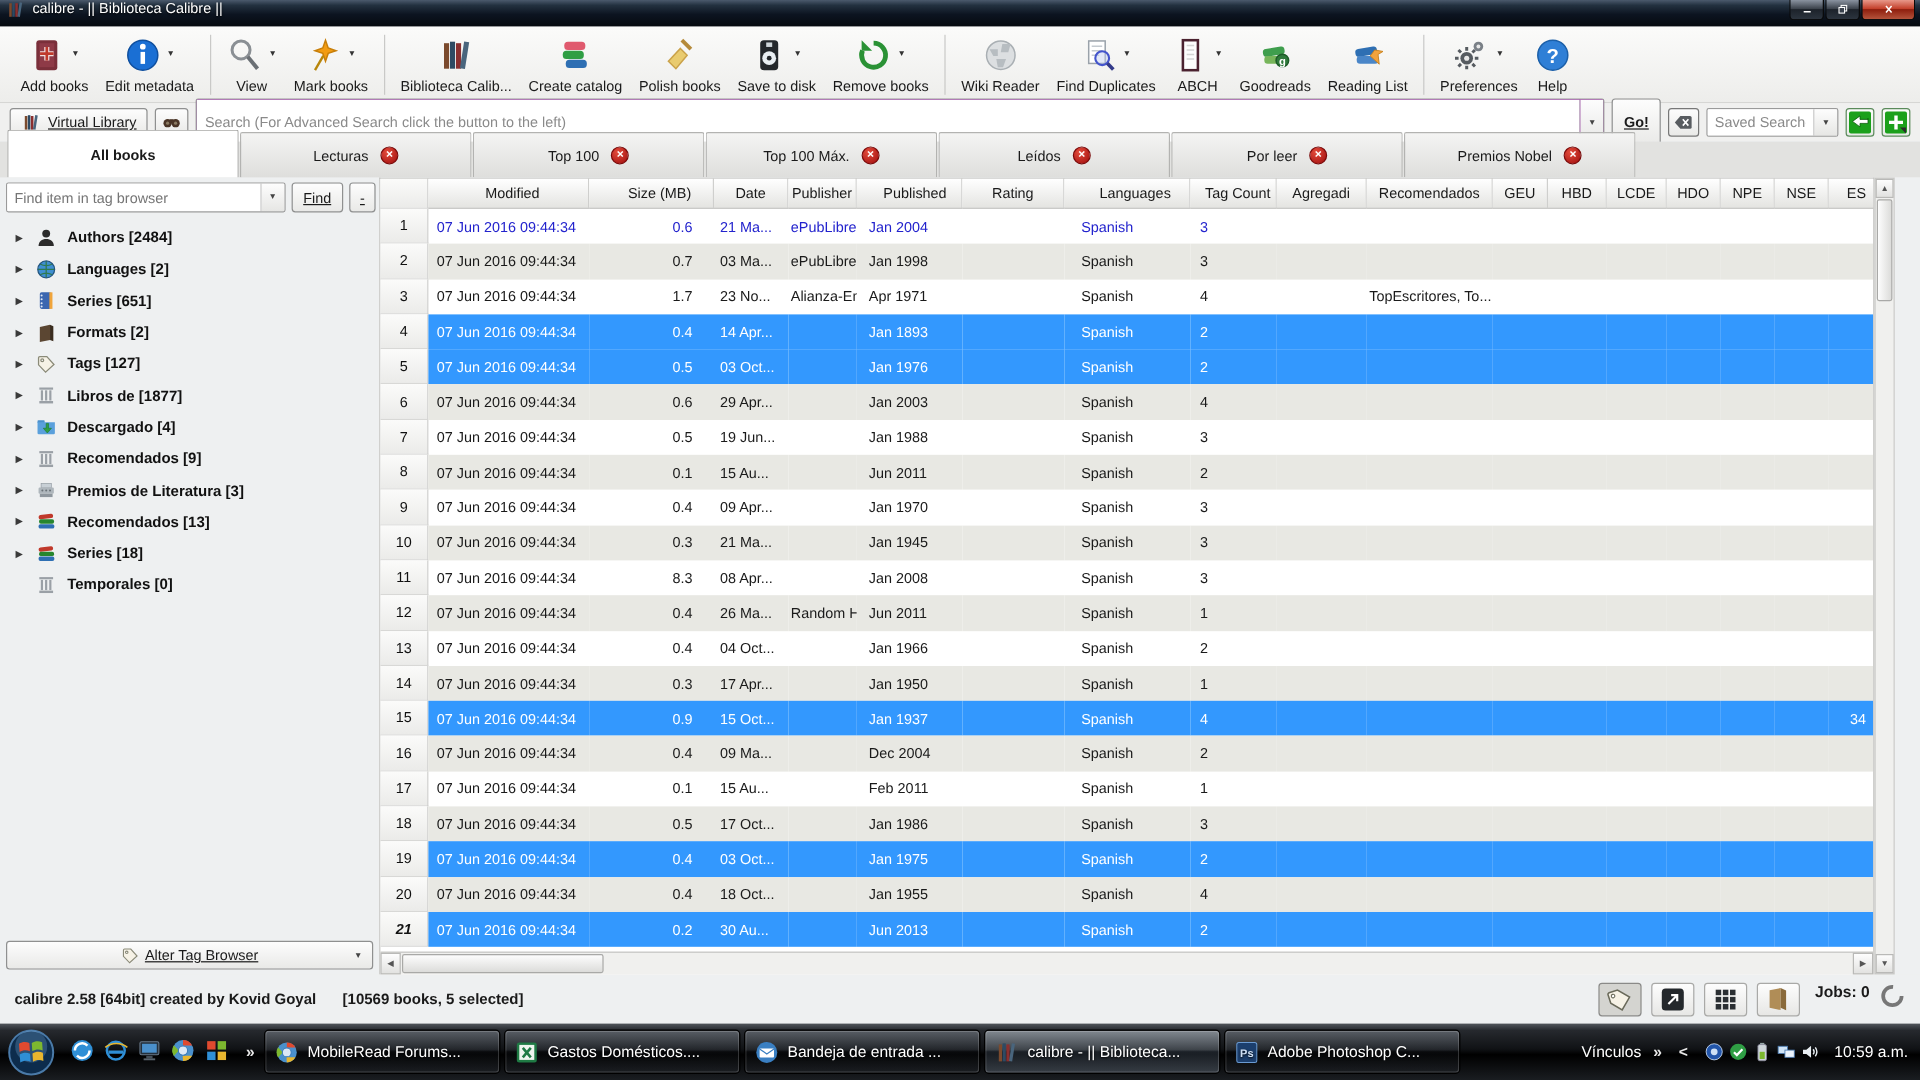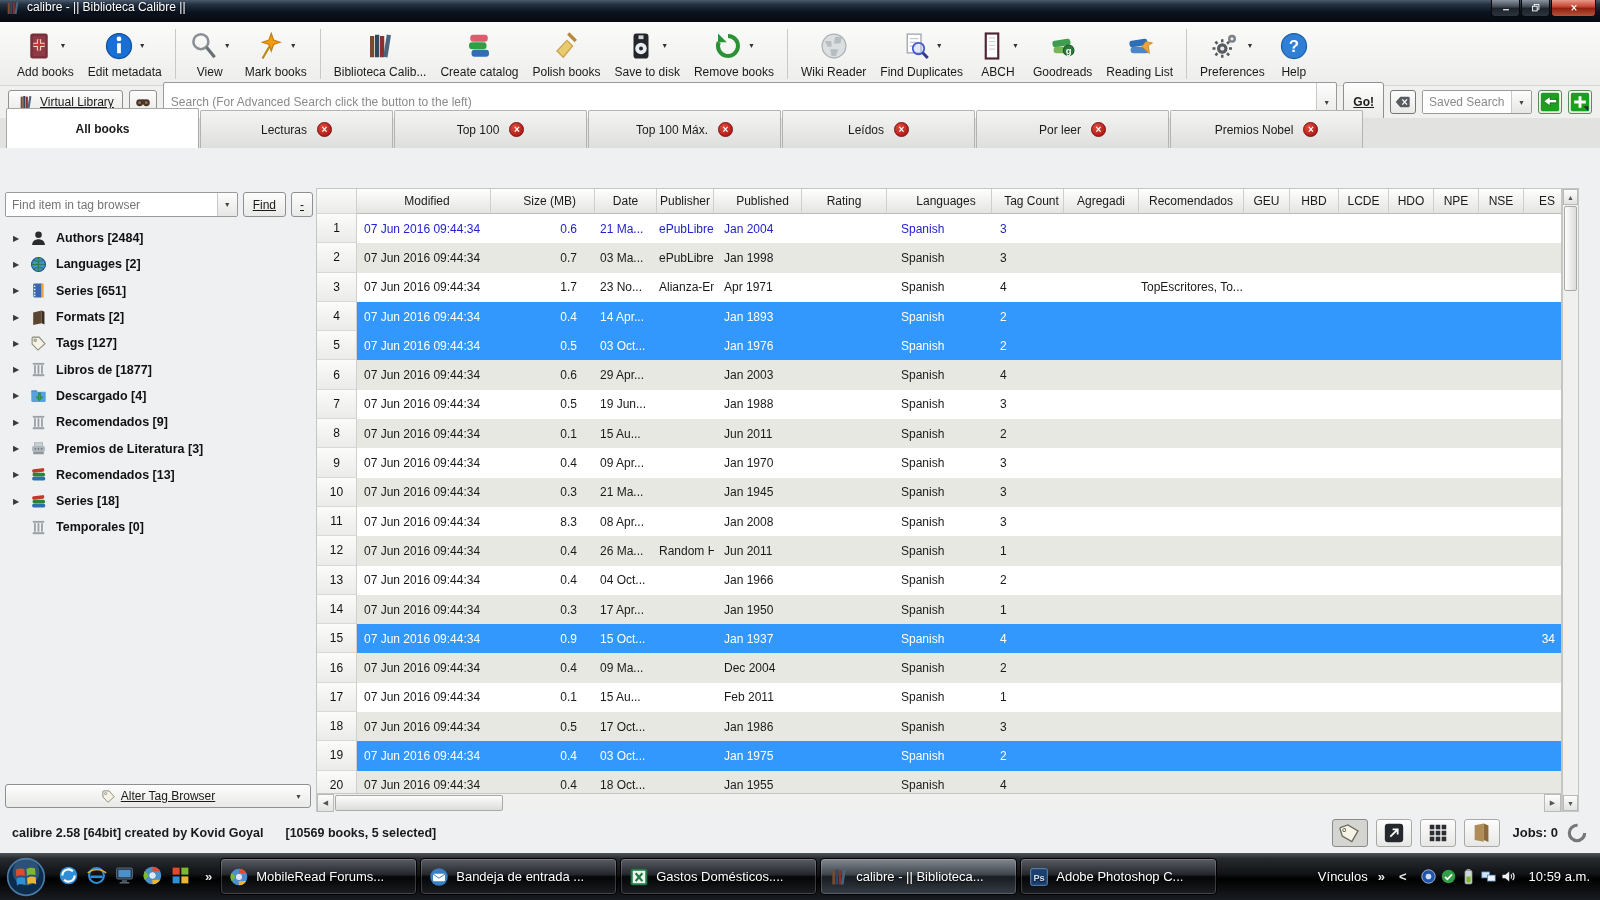--- a/index.html
+++ b/index.html
@@ -46,21 +46,21 @@
   .green-btn { width:24px; height:24px; border:1px solid #5a8a5a; }
   .green-btn .ic { width:20px; height:20px; }
 
   
   .tabbar { height:30px; flex:0 0 30px; background:#e2e2e0; display:flex; align-items:flex-end; padding-left:6px; }
   .tab { width:193px; height:38px; display:flex; align-items:center; justify-content:center; gap:10px; background:linear-gradient(180deg,#f4f4f3,#dededc); border:1px solid #b3b3b1; border-bottom:none; border-radius:2px 2px 0 0; margin-right:1px; color:#1a1a1a; }
   .tab.active { background:#fff; height:40px; font-weight:bold; border-color:#a8a8a6; }
   .tab-close { width:15px; height:15px; border-radius:50%; background:radial-gradient(circle at 35% 30%,#e24b3b,#a00d0d); color:#fff; font-size:10px; line-height:13px; text-align:center; font-weight:bold; border:1px solid #7a0a0a; }
 
   
-  .main { flex:1; display:flex; background:#eef0f1; min-height:0;margin-top:40px; }
+  .main { flex:1; display:flex; background:#eef0f1; min-height:0; }
   .sidebar { width:316px; flex:0 0 316px; display:flex; flex-direction:column; padding:4px 3px 2px 5px; }
   .find-row { display:flex; gap:5px; margin-bottom:8px; }
   .find-combo { flex:1; height:25px; display:flex; background:#fff; border:1px solid #9a9a9a; border-radius:2px; overflow:hidden; }
   .find-combo input { flex:1; border:none; outline:none; padding:0 6px; font:12px "Liberation Sans",sans-serif; }
   .find-btn { height:25px; padding:0 9px; }
   .minus-btn { height:25px; width:22px; }
   .tree { flex:1; overflow:hidden; padding-left:6px; }
   .tree-item { display:flex; align-items:center; height:26.3px; gap:9px; }
   .tw { width:10px; font-size:8px; color:#3a3a3a; text-align:center; }
   .tree-ic { width:17px; height:17px; }
@@ -107,21 +107,21 @@
   .v-thumb { position:absolute; top:1px; left:1px; right:1px; height:85px; background:linear-gradient(90deg,#fdfdfd,#dcdcda); border:1px solid #a9a9a7; border-radius:2px; }
   .hscroll { height:19px; flex:0 0 19px; display:flex; background:#f0f0ee; border-top:1px solid #c5c5c3; }
   .hscroll .sc-arrow { width:17px; height:100%; flex:0 0 17px; }
   .h-track { flex:1; position:relative; }
   .h-thumb { position:absolute; left:1px; top:1px; bottom:1px; width:168px; background:linear-gradient(180deg,#fdfdfd,#dcdcda); border:1px solid #a9a9a7; border-radius:2px; }
   .edge-spacer { flex:1; background:#eef0f1; }
 
   
   .statusbar { height:41px; flex:0 0 41px; display:flex; align-items:center; padding:0 12px; gap:20px; }
   .status-left { font-weight:bold; font-size:12.5px; display:flex; gap:22px; }
-  .status-right { margin-left:auto; display:flex; align-items:center; gap:8px; }
+  .status-right { margin-left:auto; display:flex; gap:8px; }
   .st-btn { width:36px; height:28px; border:1px solid #a9a9a7; border-radius:3px; background:linear-gradient(180deg,#fdfdfd,#e7e7e5); display:flex; align-items:center; justify-content:center; }
   .st-btn.pressed { background:#d4d4d0; border-color:#8a8a88; }
   .st-btn .ic { width:22px; height:22px; }
   .jobs { font-weight:bold; font-size:13px; margin-left:4px; }
   .spinner { width:22px; height:22px; }
 
   
   .taskbar { height:47px; flex:0 0 47px; background:linear-gradient(180deg,#51565c 0%,#26292e 12%,#101215 45%,#000 55%,#1a1d21 100%); display:flex; align-items:center; padding:0 4px; gap:4px; }
   .start-orb { width:40px; height:40px; margin:0 2px; }
   .ql { display:flex; align-items:center; gap:7px; padding:0 6px; }
@@ -1232,36 +1232,36 @@
               <path d="M3.3 17.2a10 10 0 0 1 0-10.4L8 12z" fill="#7db82f"></path>
               <path d="M12 22a10 10 0 0 0 8.7-5.1l-9-.1z" fill="#e8b62f"></path>
               <circle cx="12" cy="12" r="4.4" fill="#dce8f5" stroke="#3a7ab8"></circle>
             </svg>
           </span>
           <span>MobileRead Forums...</span>
         </div>
         <div class="task">
           <span class="ic">
             <svg viewBox="0 0 24 24">
+              <rect x="2" y="2" width="20" height="20" rx="2.5" fill="#1f7a44"></rect>
+              <rect x="4.5" y="4.5" width="15" height="15" fill="#eef4ee"></rect>
+              <path d="M8 7.5l8 9.5M16 7.5L8 17" stroke="#1f7a44" stroke-width="2.6"></path>
+            </svg>
+          </span>
+          <span>Gastos Domésticos....</span>
+        </div>
+        <div class="task">
+          <span class="ic">
+            <svg viewBox="0 0 24 24">
               <circle cx="12" cy="12" r="10.5" fill="#3a7fc2"></circle>
               <rect x="4.8" y="8" width="14.4" height="9" rx="1" fill="#fff"></rect>
               <path d="M4.8 8.5l7.2 5 7.2-5" stroke="#3a7fc2" stroke-width="1.2" fill="none"></path>
             </svg>
           </span>
           <span>Bandeja de entrada ...</span>
-        </div>
-        <div class="task">
-          <span class="ic">
-            <svg viewBox="0 0 24 24">
-              <rect x="2" y="2" width="20" height="20" rx="2.5" fill="#1f7a44"></rect>
-              <rect x="4.5" y="4.5" width="15" height="15" fill="#eef4ee"></rect>
-              <path d="M8 7.5l8 9.5M16 7.5L8 17" stroke="#1f7a44" stroke-width="2.6"></path>
-            </svg>
-          </span>
-          <span>Gastos Domésticos....</span>
         </div>
         <div class="task active">
           <span class="ic">
             <svg viewBox="0 0 24 24">
               <rect x="4" y="4" width="3.2" height="17" fill="#7b4a2d"></rect>
               <rect x="7.8" y="3" width="3.2" height="18" fill="#2e4a63"></rect>
               <rect x="11.6" y="4" width="3.2" height="17" fill="#8a2f2f"></rect>
               <rect x="15.6" y="3" width="3.2" height="18" fill="#49657d" transform="rotate(9 17 12)"></rect>
             </svg>
           </span>

